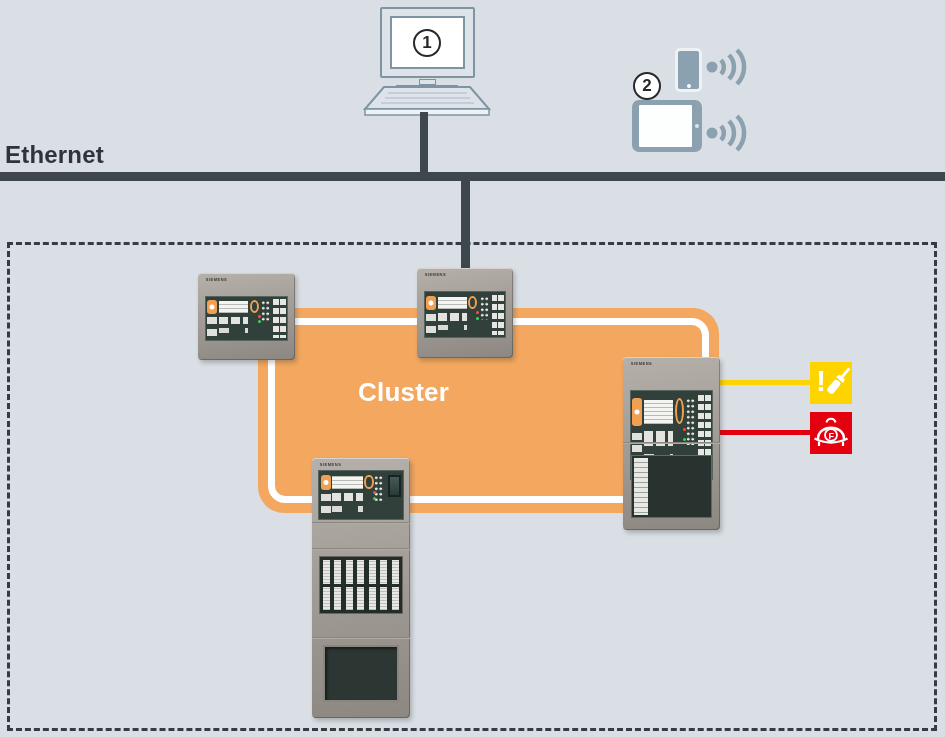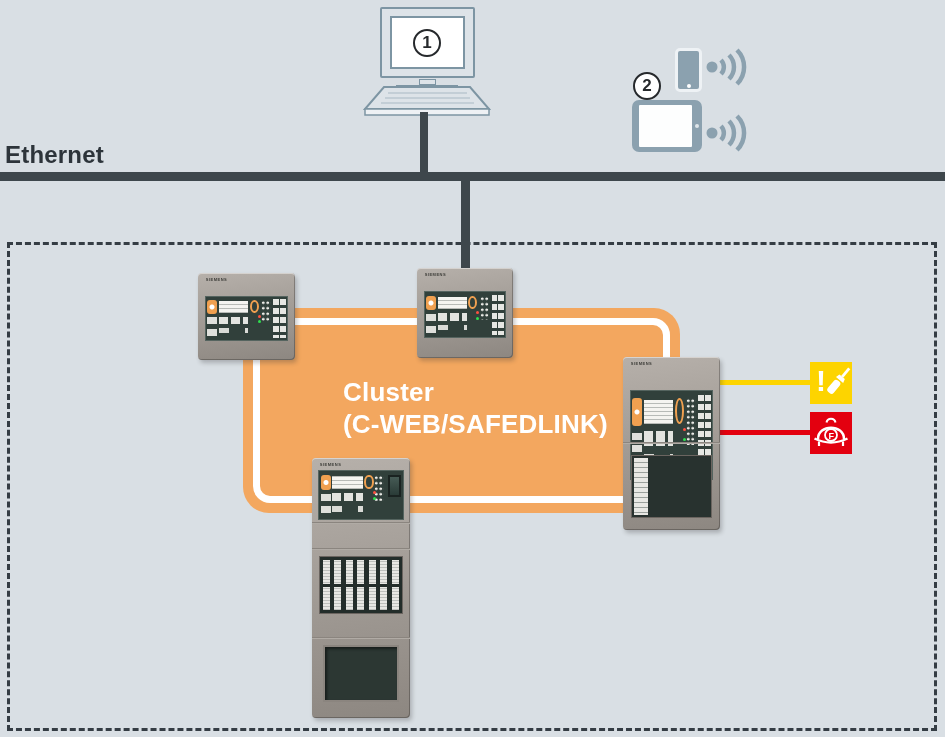--- a/index.html
+++ b/index.html
@@ -30,21 +30,21 @@
   .phone .home-dot { position:absolute; left:50%; bottom:1px; width:4px; height:4px; margin-left:-2px; background:#fff; border-radius:50%; }
   .tablet { position:absolute; left:632px; top:100px; width:70px; height:52px; background:#8ba1af; border-radius:7px; }
   .tablet .tab-screen { position:absolute; left:7px; top:5px; right:10px; bottom:5px; background:#fdfefe; border-radius:1px; }
   .tablet .cam-dot { position:absolute; right:3px; top:50%; width:4px; height:4px; margin-top:-2px; background:#dfe6ea; border-radius:50%; }
   .wifi { position:absolute; width:52px; height:38px; }
   .wifi-1 { left:706px; top:48px; }
   .wifi-2 { left:706px; top:114px; }
 
   
   .dashed-box { position:absolute; left:7px; top:242px; width:930px; height:489px; border:3px dashed #353d44; box-sizing:border-box; z-index:0; }
-  .cluster { position:absolute; left:243px; top:308px; width:437px; height:205px; background:#f3a75f; border-radius:26px; z-index:1; }
+  .cluster { position:absolute; left:258px; top:308px; width:437px; height:205px; background:#f3a75f; border-radius:26px; z-index:1;padding-left:24px; }
   .cluster .ring { position:absolute; left:10px; top:10px; right:10px; bottom:10px; border:7px solid #ffffff; border-radius:17px; }
   .cluster-label { position:absolute; left:100px; top:68px; color:#ffffff; font-size:26px; font-weight:bold; line-height:32px; letter-spacing:.2px; }
 
   
   .yline { position:absolute; left:714px; top:380px; width:100px; height:5px; background:#fdd400; z-index:2; }
   .rline { position:absolute; left:714px; top:430px; width:100px; height:5px; background:#e3000f; z-index:2; }
   .sq-icon { position:absolute; width:42px; height:42px; z-index:3; }
   .icon-service { left:810px; top:362px; background:#fdd400; }
   .icon-fire    { left:810px; top:412px; background:#e3000f; }
   .icon-service .mark { position:absolute; left:6px; top:2px; color:#ffffff; font-size:30px; font-weight:bold; }
@@ -143,21 +143,20 @@
     <path d="M23 7 A17 17 0 0 1 23 31" stroke="#8ba1af" stroke-width="4.5" fill="none"></path>
     <path d="M31 2 A24 24 0 0 1 31 36" stroke="#8ba1af" stroke-width="4.5" fill="none"></path>
   </svg>
 
   <div class="dashed-box"></div>
 
   <div class="cluster">
     <div class="ring"></div>
     <div class="cluster-label">
       <div>Cluster</div>
-      <div>(C-WEB/SAFEDLINK)</div>
     </div>
   </div>
 
   <div class="yline"></div>
   <div class="rline"></div>
 
   <div class="sq-icon icon-service">
     <div class="mark">!</div>
     <svg viewBox="0 0 42 42" width="42" height="42">
       <g transform="rotate(40 27 21)">

